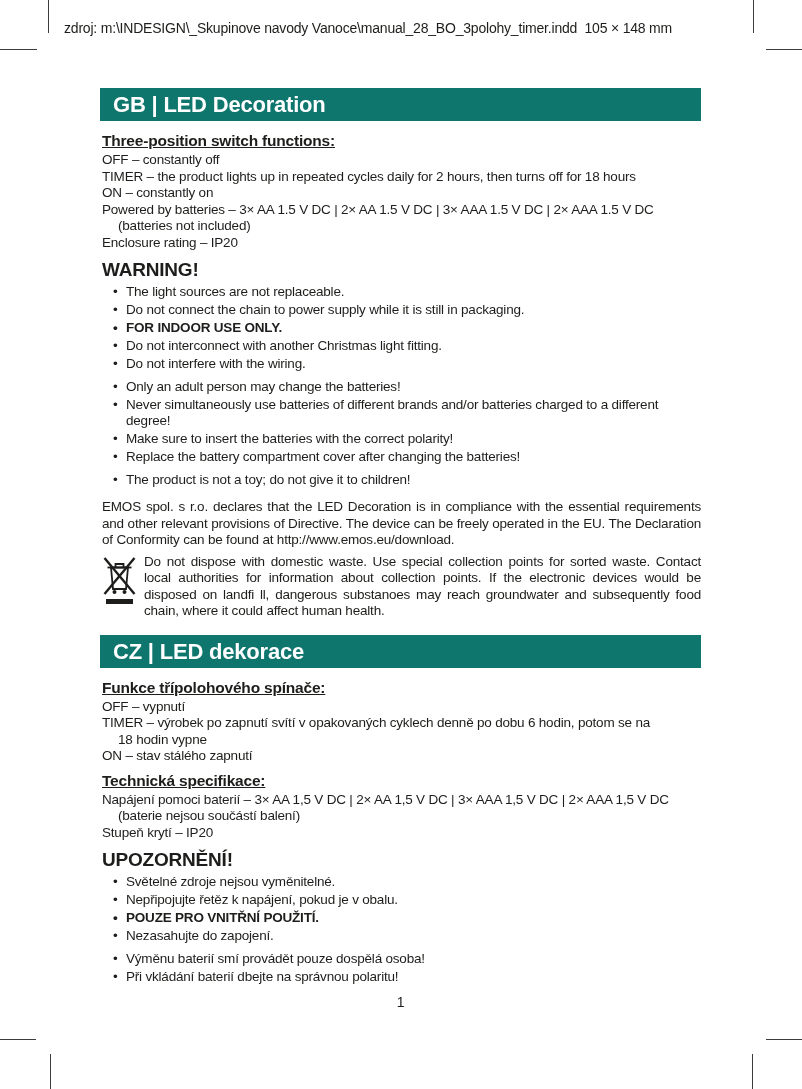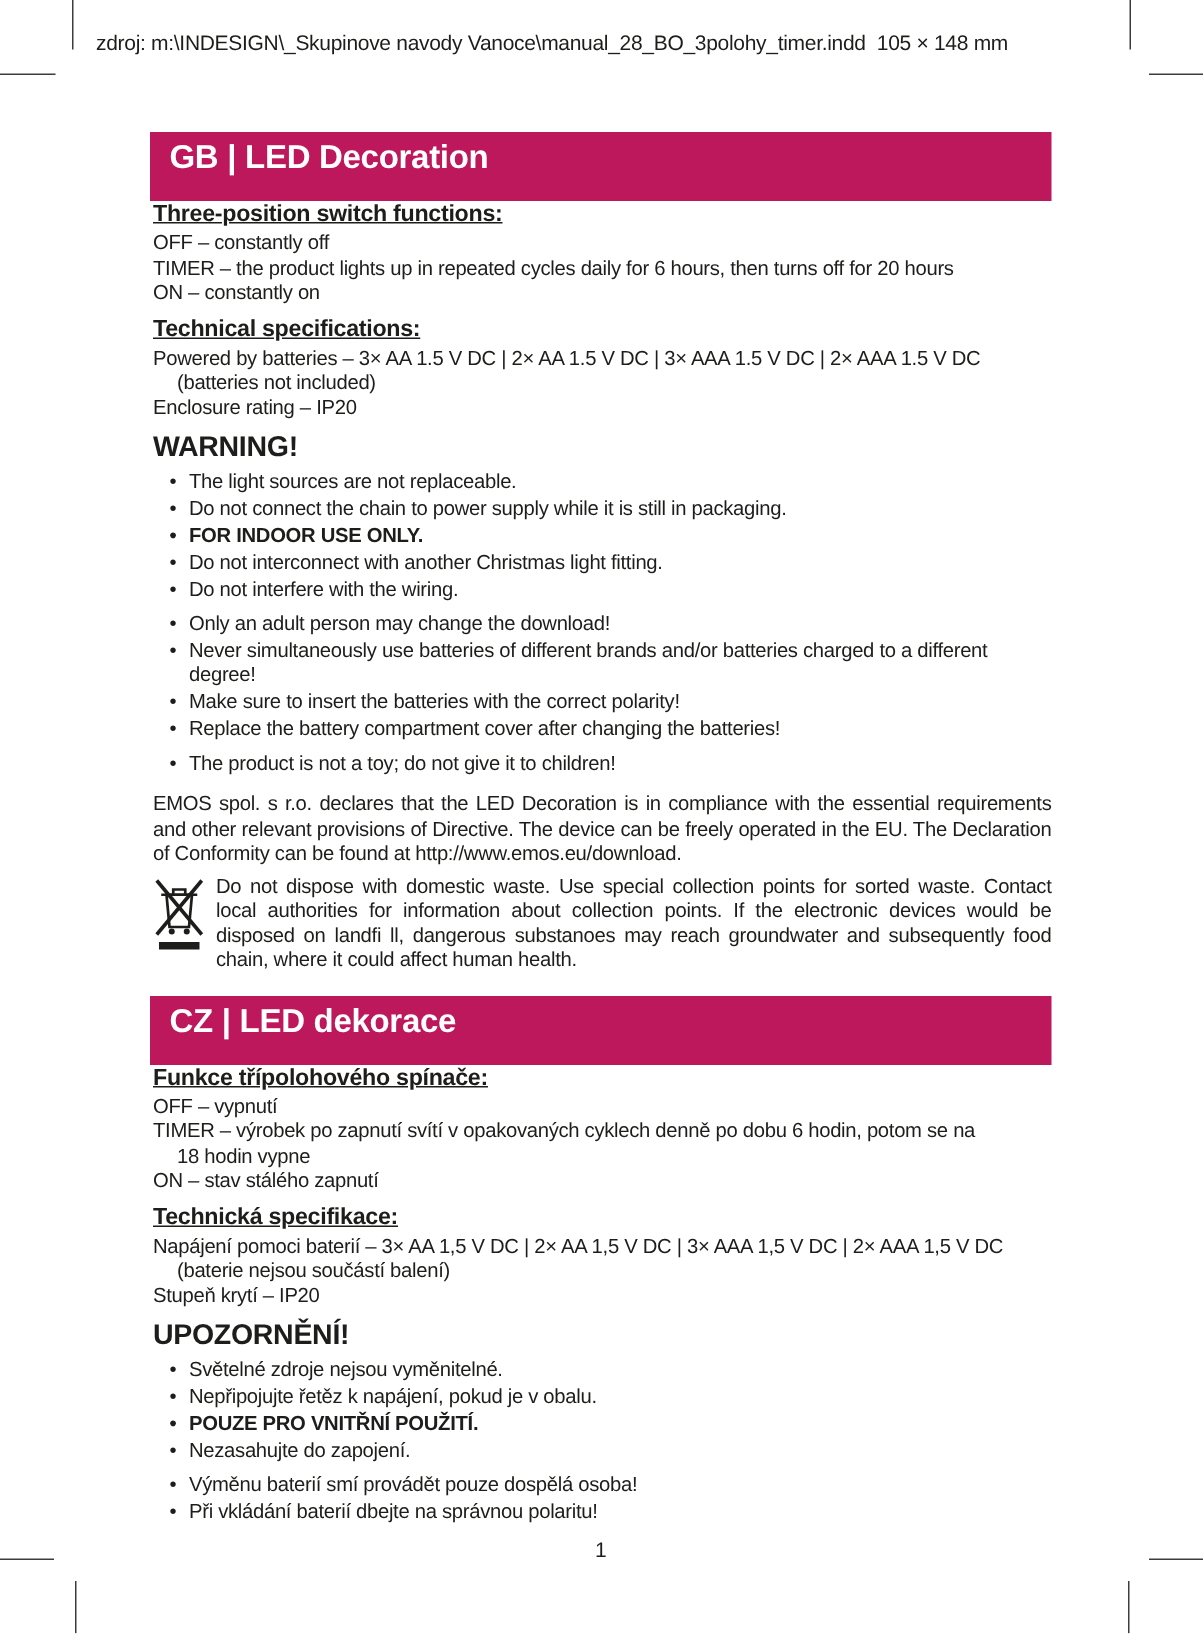--- a/index.html
+++ b/index.html
@@ -38,29 +38,30 @@
   }
 
   .content {
     position: absolute;
     left: 100px;
     top: 88px;
     width: 601px;
   }
 
   .section-bar {
-    background: #be185d;
+    background: #0f766e;
     color: #ffffff;
     font-weight: bold;
     font-size: 22px;
     letter-spacing: -0.2px;
-    height: 46px;
+    height: 33px;
     line-height: 33px;
     padding-left: 13px;
     box-sizing: border-box;
+    margin-bottom: 11px;
   }
   .section-bar.cz { margin-top: 15px; }
 
   .sub-head {
     font-size: 15.5px;
     font-weight: bold;
     line-height: 18px;
     letter-spacing: -0.2px;
     margin: 7px 0 2px 2px;
     text-decoration: underline;
@@ -149,36 +150,35 @@
   <div class="crop br-h"></div>
 
   <div class="source-line">zdroj: m:\INDESIGN\_Skupinove navody Vanoce\manual_28_BO_3polohy_timer.indd  105 × 148 mm</div>
 
   <div class="content">
 
     <div class="section-bar">GB | LED Decoration</div>
 
     <div class="sub-head first">Three-position switch functions:</div>
     <div class="line">OFF – constantly off</div>
-    <div class="line">TIMER – the product lights up in repeated cycles daily for 6 hours, then turns off for 20 hours</div>
+    <div class="line">TIMER – the product lights up in repeated cycles daily for 2 hours, then turns off for 18 hours</div>
     <div class="line">ON – constantly on</div>
 
-    <div class="sub-head">Technical specifications:</div>
     <div class="line">Powered by batteries – 3× AA 1.5 V DC | 2× AA 1.5 V DC | 3× AAA 1.5 V DC | 2× AAA 1.5 V DC</div>
     <div class="line indent">(batteries not included)</div>
     <div class="line">Enclosure rating – IP20</div>
 
     <div class="warn-head">WARNING!</div>
     <ul class="blist">
       <li>The light sources are not replaceable.</li>
       <li>Do not connect the chain to power supply while it is still in packaging.</li>
       <li class="bold">FOR INDOOR USE ONLY.</li>
       <li>Do not interconnect with another Christmas light fitting.</li>
       <li>Do not interfere with the wiring.</li>
-      <li class="gap">Only an adult person may change the download!</li>
+      <li class="gap">Only an adult person may change the batteries!</li>
       <li>Never simultaneously use batteries of different brands and/or batteries charged to a different degree!</li>
       <li>Make sure to insert the batteries with the correct polarity!</li>
       <li>Replace the battery compartment cover after changing the batteries!</li>
       <li class="gap">The product is not a toy; do not give it to children!</li>
     </ul>
 
     <div class="para">EMOS spol. s r.o. declares that the LED Decoration is in compliance with the essential requirements and other relevant provisions of Directive. The device can be freely operated in the EU. The Declaration of Conformity can be found at http://www.emos.eu/download.</div>
 
     <div class="weee-block">
       <svg class="weee-icon" viewBox="0 0 33 49" xmlns="http://www.w3.org/2000/svg">

